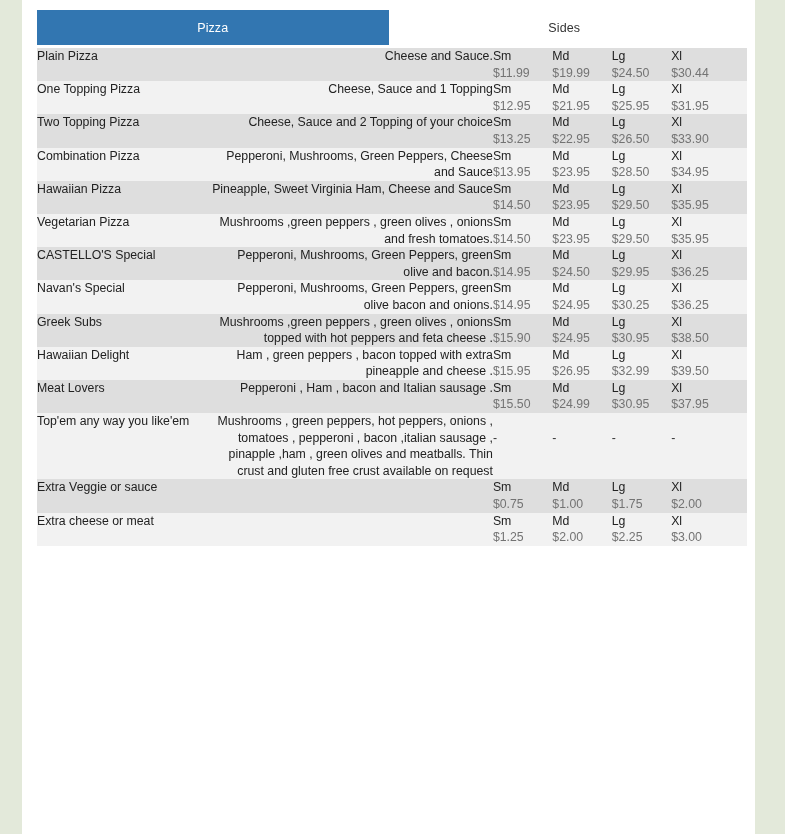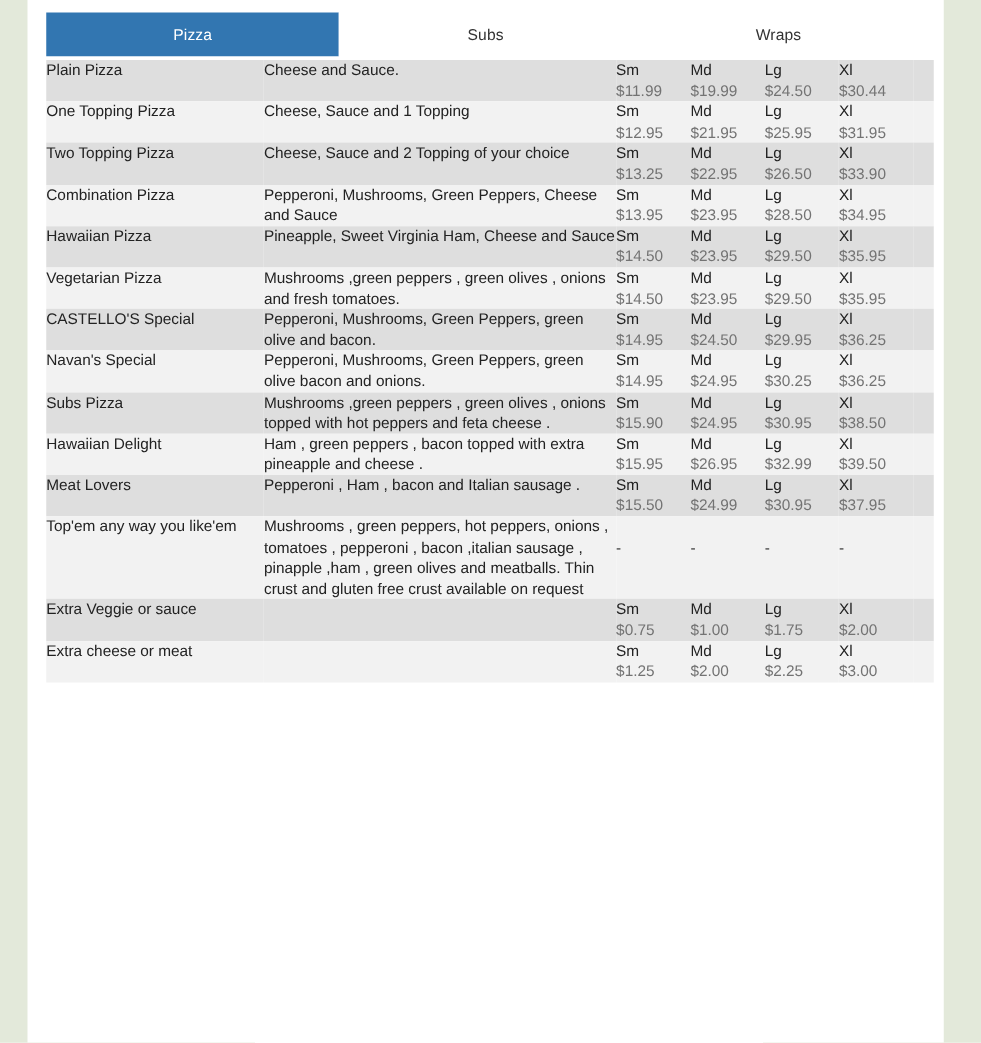--- a/index.html
+++ b/index.html
@@ -83,20 +83,21 @@
     border-right: 1px solid #e6e6e6;
     line-height: 1.35;
   }
   .cell-name.no-divider {
     border-right: none;
   }
   .cell-desc {
     width: 275px;
     padding: 12px 10px 12px 10px;
     line-height: 1.35;
+    text-align: right;
   }
   .cell-price {
     width: 58px;
     padding: 12px 2px 12px 2px;
     text-align: left;
     line-height: 1.35;
     white-space: nowrap;
   }
   .cell-price .size {
     display: block;
@@ -115,22 +116,21 @@
   .spacer-col { width: 16px; }
 </style>
 </head>
 <body>
 
 <div class="page">
   <div class="content-shell">
 
     <div class="tabs" id="tab-bar">
         <div class="tab active">Pizza</div>
-        <div class="tab">Subs</div>
-        <div class="tab">Wraps</div>
+        <div class="tab">Sides</div>
       </div>
 
     <table class="menu-table">
       <tbody id="menu-body">
           <tr class="row-odd">
             <td class="cell-name">Plain Pizza</td>
             <td class="cell-desc">Cheese and Sauce.</td>
             <td class="cell-price">
               <span class="size">Sm</span>
               <span class="amount">$11.99</span>
@@ -290,21 +290,21 @@
               <span class="size">Lg</span>
               <span class="amount">$30.25</span>
             </td>
             <td class="cell-price">
               <span class="size">Xl</span>
               <span class="amount">$36.25</span>
             </td>
             <td class="spacer-col"></td>
           </tr>
           <tr class="row-odd">
-            <td class="cell-name">Subs Pizza</td>
+            <td class="cell-name">Greek Subs</td>
             <td class="cell-desc">Mushrooms ,green peppers , green olives , onions topped with hot peppers and feta cheese .</td>
             <td class="cell-price">
               <span class="size">Sm</span>
               <span class="amount">$15.90</span>
             </td>
             <td class="cell-price">
               <span class="size">Md</span>
               <span class="amount">$24.95</span>
             </td>
             <td class="cell-price">

